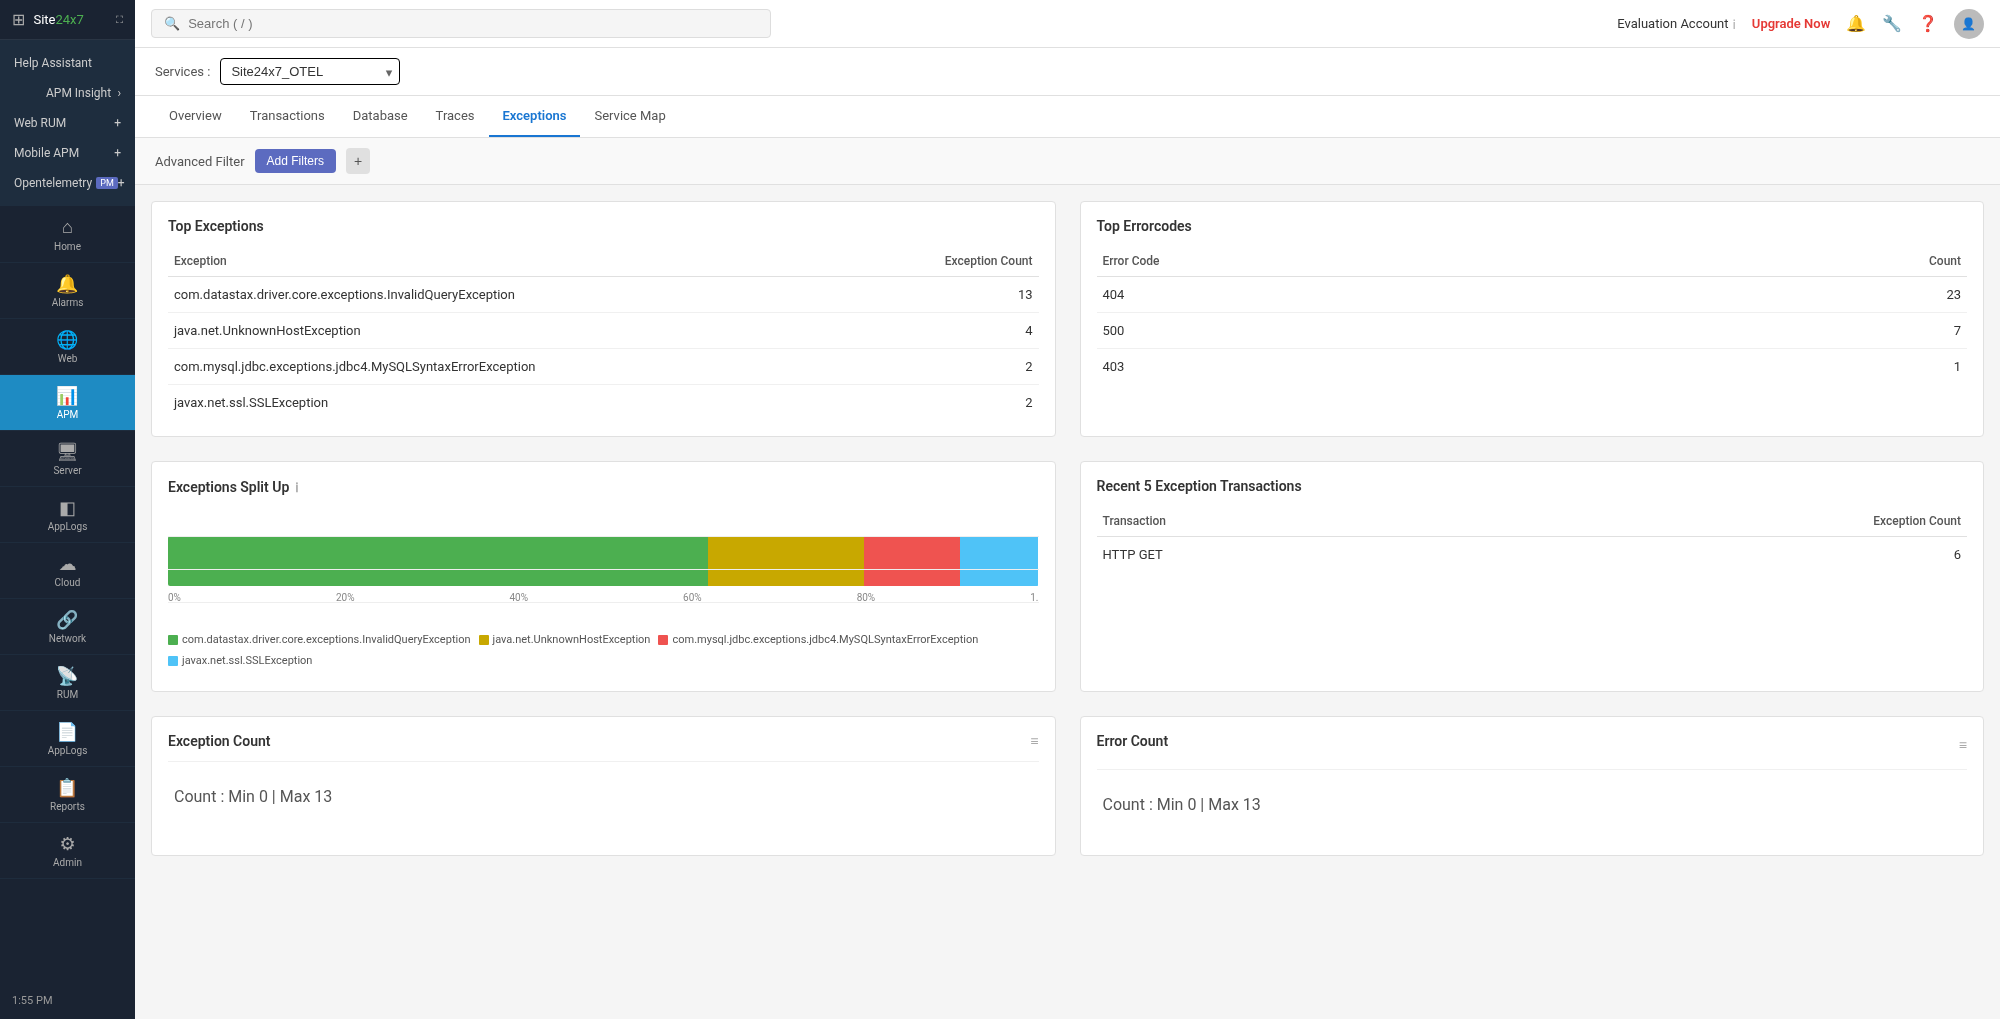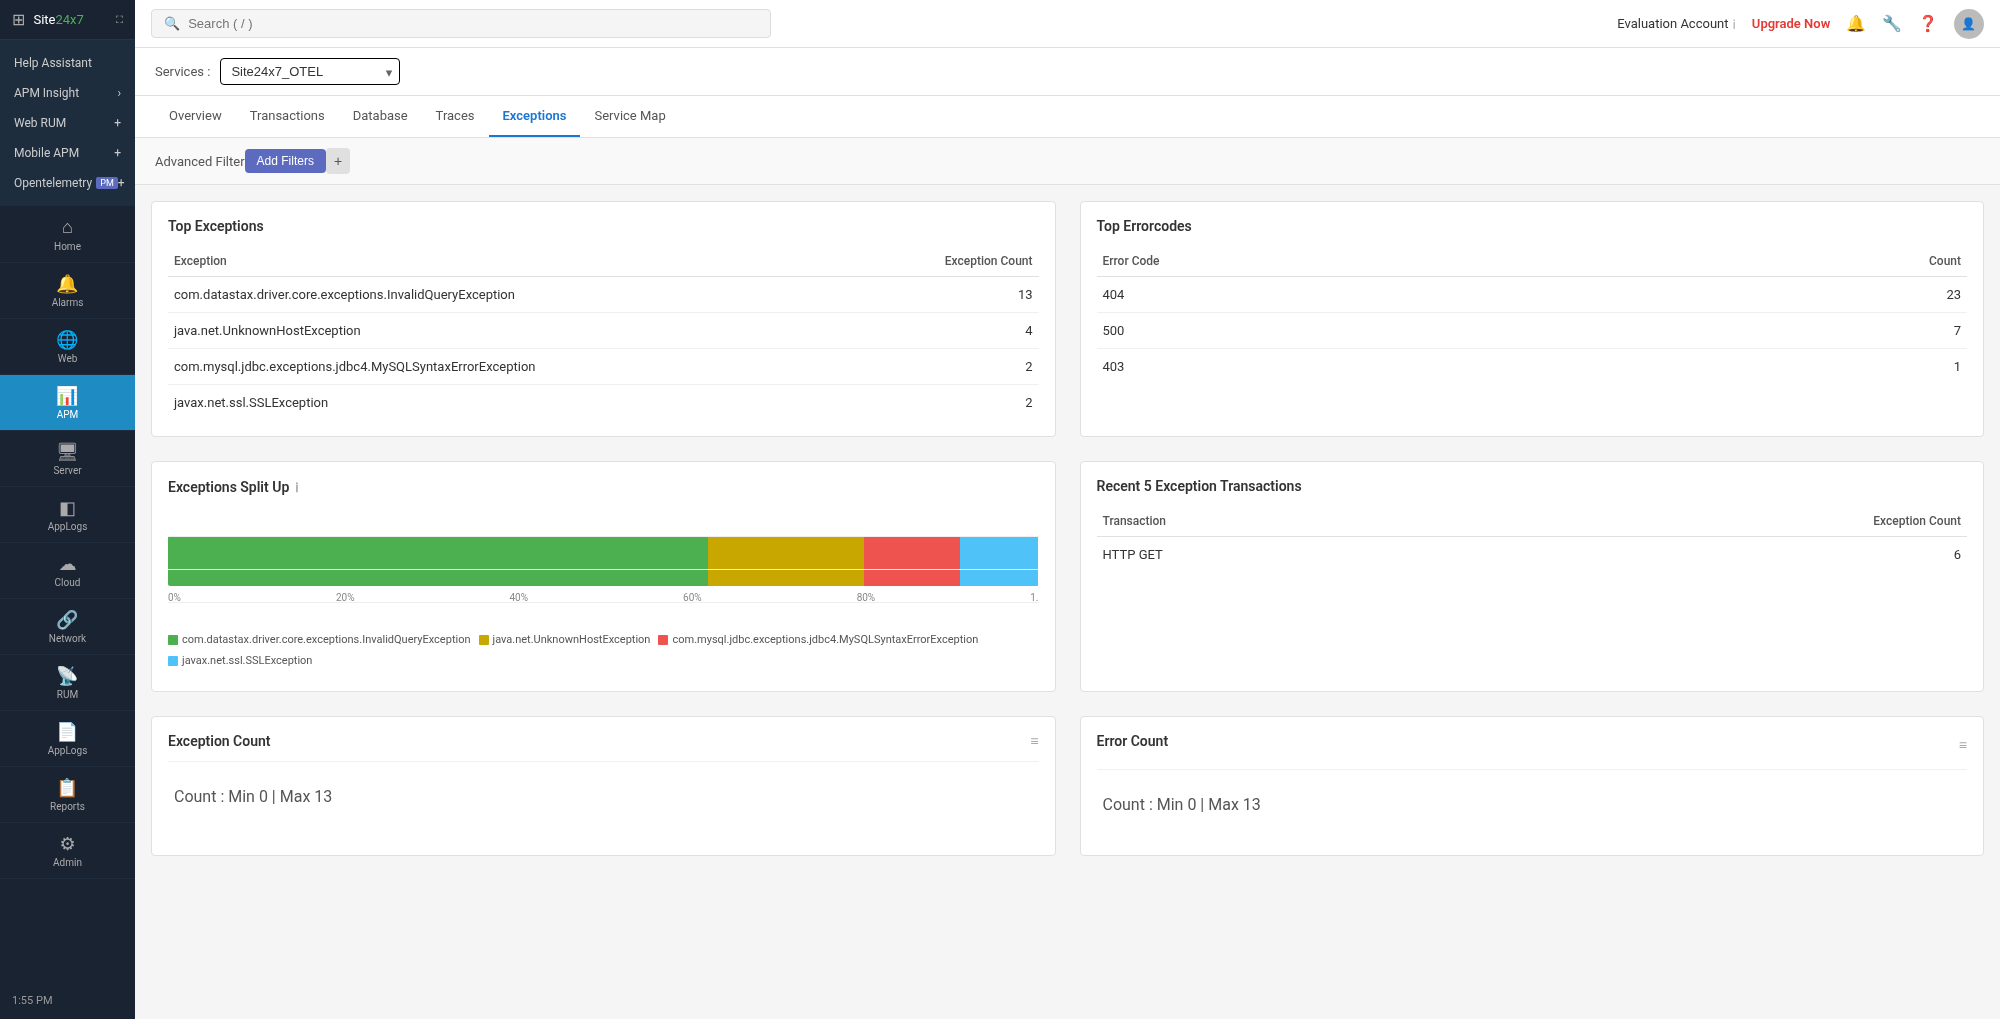--- a/index.html
+++ b/index.html
@@ -33,21 +33,21 @@
     .services-select { border: 1px solid #000000; border-radius: 4px; padding: 5px 28px 5px 10px; font-size: 13px; color: #333; background: #fff; appearance: none; cursor: pointer; min-width: 180px; position: relative; }
     .select-wrapper { position: relative; display: inline-block; }
     .select-wrapper::after { content: '▾'; position: absolute; right: 8px; top: 50%; transform: translateY(-50%); color: #666; pointer-events: none; }
 
     
     .tabs-bar { background: #fff; padding: 0 20px; border-bottom: 1px solid #e0e0e0; display: flex; align-items: center; }
     .tab { padding: 12px 14px; font-size: 13px; color: #555; cursor: pointer; border-bottom: 2px solid transparent; }
     .tab.active { color: #1976d2; border-bottom: 2px solid #1976d2; font-weight: 600; }
 
     
-    .filter-bar { background: #f9f9f9; padding: 10px 20px; border-bottom: 1px solid #e0e0e0; display: flex; align-items: center; }
+    .filter-bar { background: #f9f9f9; padding: 10px 20px; border-bottom: 1px solid #e0e0e0; display: flex; align-items: center; gap: 10px; }
     .filter-label { color: #555; font-size: 13px; }
     .add-filters-btn { background: #5c6bc0; color: #fff; border: none; border-radius: 4px; padding: 5px 12px; font-size: 12px; cursor: pointer; display: flex; align-items: center; gap: 4px; }
     .plus-btn { background: #e0e0e0; border: none; border-radius: 4px; padding: 5px 8px; font-size: 14px; cursor: pointer; color: #555; }
 
     
     .panels-area { padding: 16px; display: grid; grid-template-columns: 1fr 1fr; gap: 24px; }
 
     .panel { background: #fff; border: 1px solid #e0e0e0; border-radius: 4px; padding: 16px; }
     .panel-title { font-size: 14px; font-weight: 600; color: #333; margin-bottom: 12px; display: flex; align-items: center; gap: 6px; }
     .panel-title .info-icon { color: #aaa; font-size: 13px; cursor: pointer; }
@@ -87,21 +87,21 @@
     <span>
       <span style="color:#fff;">Site</span><span style="color:#4caf50;">24x7</span>
     </span>
     <span class="sidebar-expand-icon">⛶</span>
   </div>
 
   <div style="background:#1e2d3e; padding:8px 0;">
     <div style="padding:8px 14px; color:#ccc; font-size:12px; cursor:pointer; display:flex; align-items:center; justify-content:space-between;">
       <span>Help Assistant</span>
     </div>
-    <div style="padding:8px 14px; color:#ccc; font-size:12px; cursor:pointer; display:flex; align-items:center; justify-content:space-between;">
+    <div style="padding:8px 14px; color:#ccc; font-size:12px; cursor:pointer; display:flex; align-items:center; justify-content:space-between;margin-left:32px;">
       <span>APM Insight</span>
       <span>›</span>
     </div>
     <div style="padding:8px 14px; color:#ccc; font-size:12px; cursor:pointer; display:flex; align-items:center; justify-content:space-between;">
       <span>Web RUM</span>
       <span>+</span>
     </div>
     <div style="padding:8px 14px; color:#ccc; font-size:12px; cursor:pointer; display:flex; align-items:center; justify-content:space-between;">
       <span>Mobile APM</span>
       <span>+</span>

